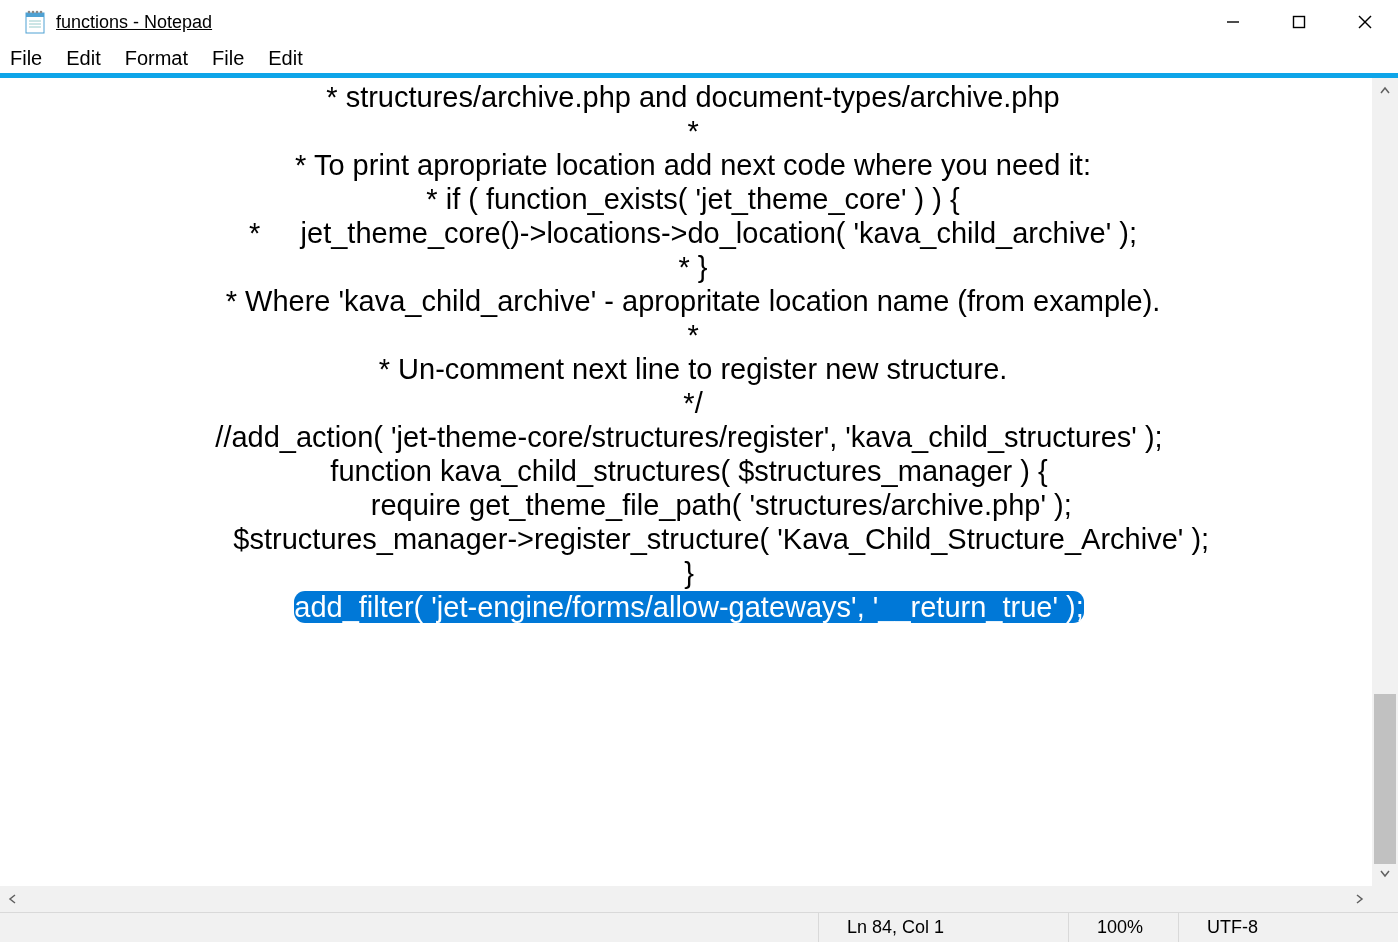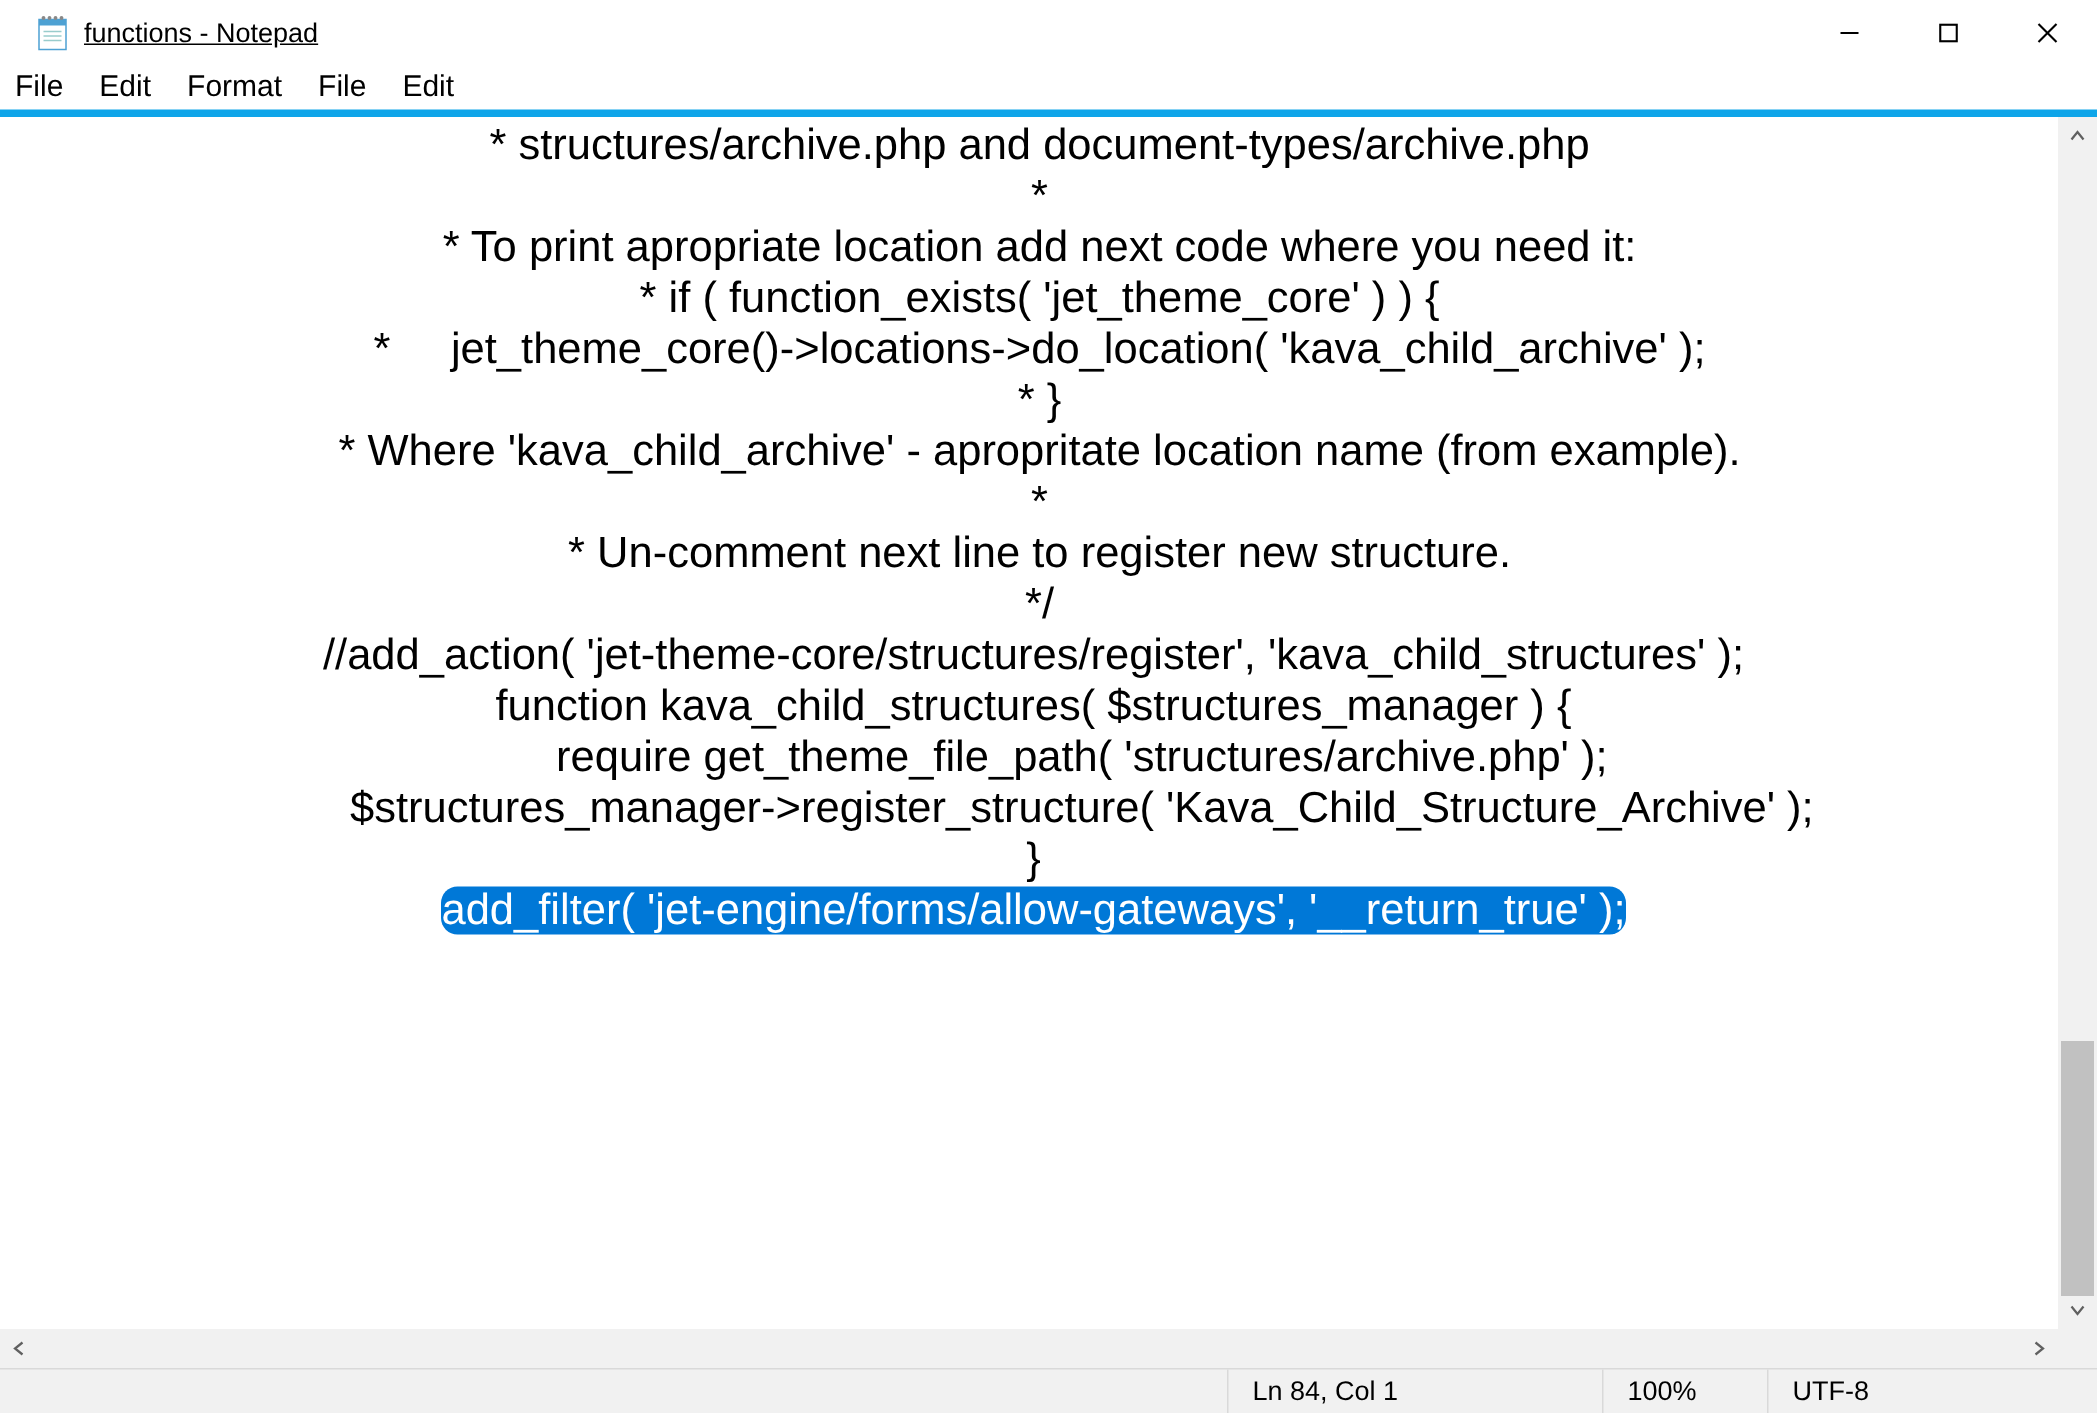--- a/index.html
+++ b/index.html
@@ -132,21 +132,21 @@
       height: 30px;
       background: #f1f1f1;
       border-top: 1px solid #d9d9d9;
       display:flex;
       align-items:stretch;
       font-size: 18px;
       color: #000;
     }
     .statusbar .panel {
       border-left: 1px solid #d9d9d9;
-      padding: 0 16px;
+      padding: 0 28px;
       display:flex; align-items:center;
     }
     .statusbar .panel.first { flex:1; border-left:none; }
     .statusbar .panel.pos { width: 250px; }
     .statusbar .panel.zoom { width: 110px; }
     .statusbar .panel.le { width: 220px; }
     .statusbar .panel.enc { flex: 0 0 auto; min-width: 220px; }
   </style>
 </head>
 <body>

